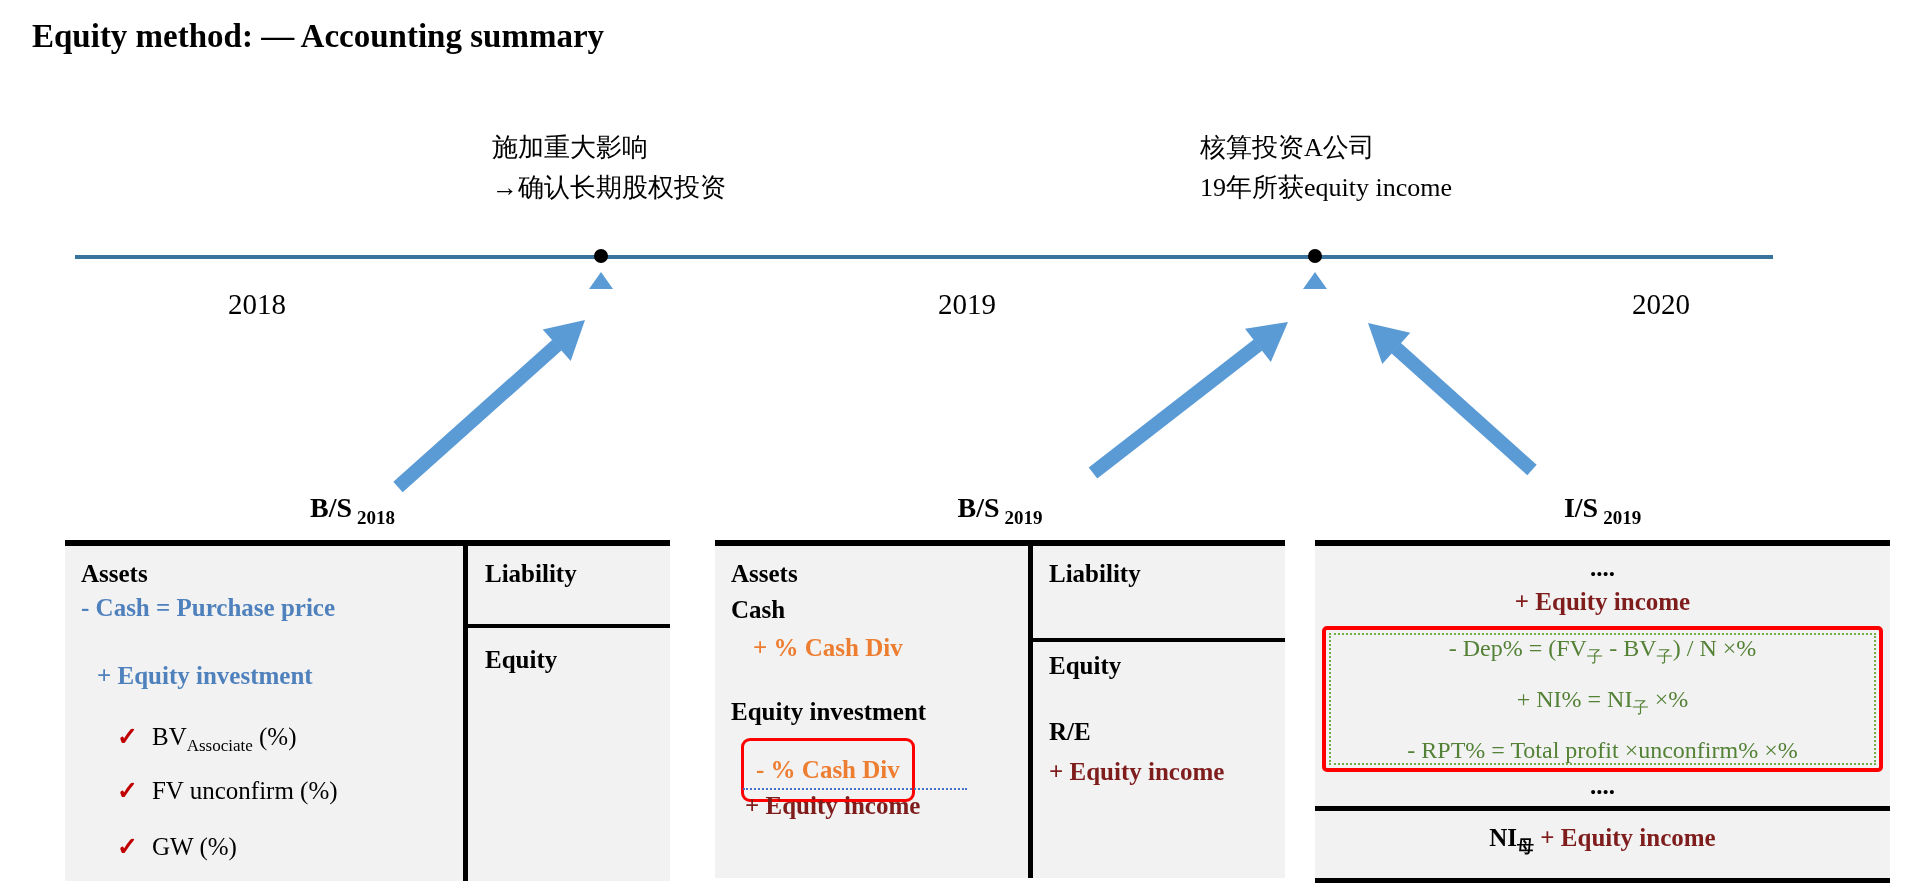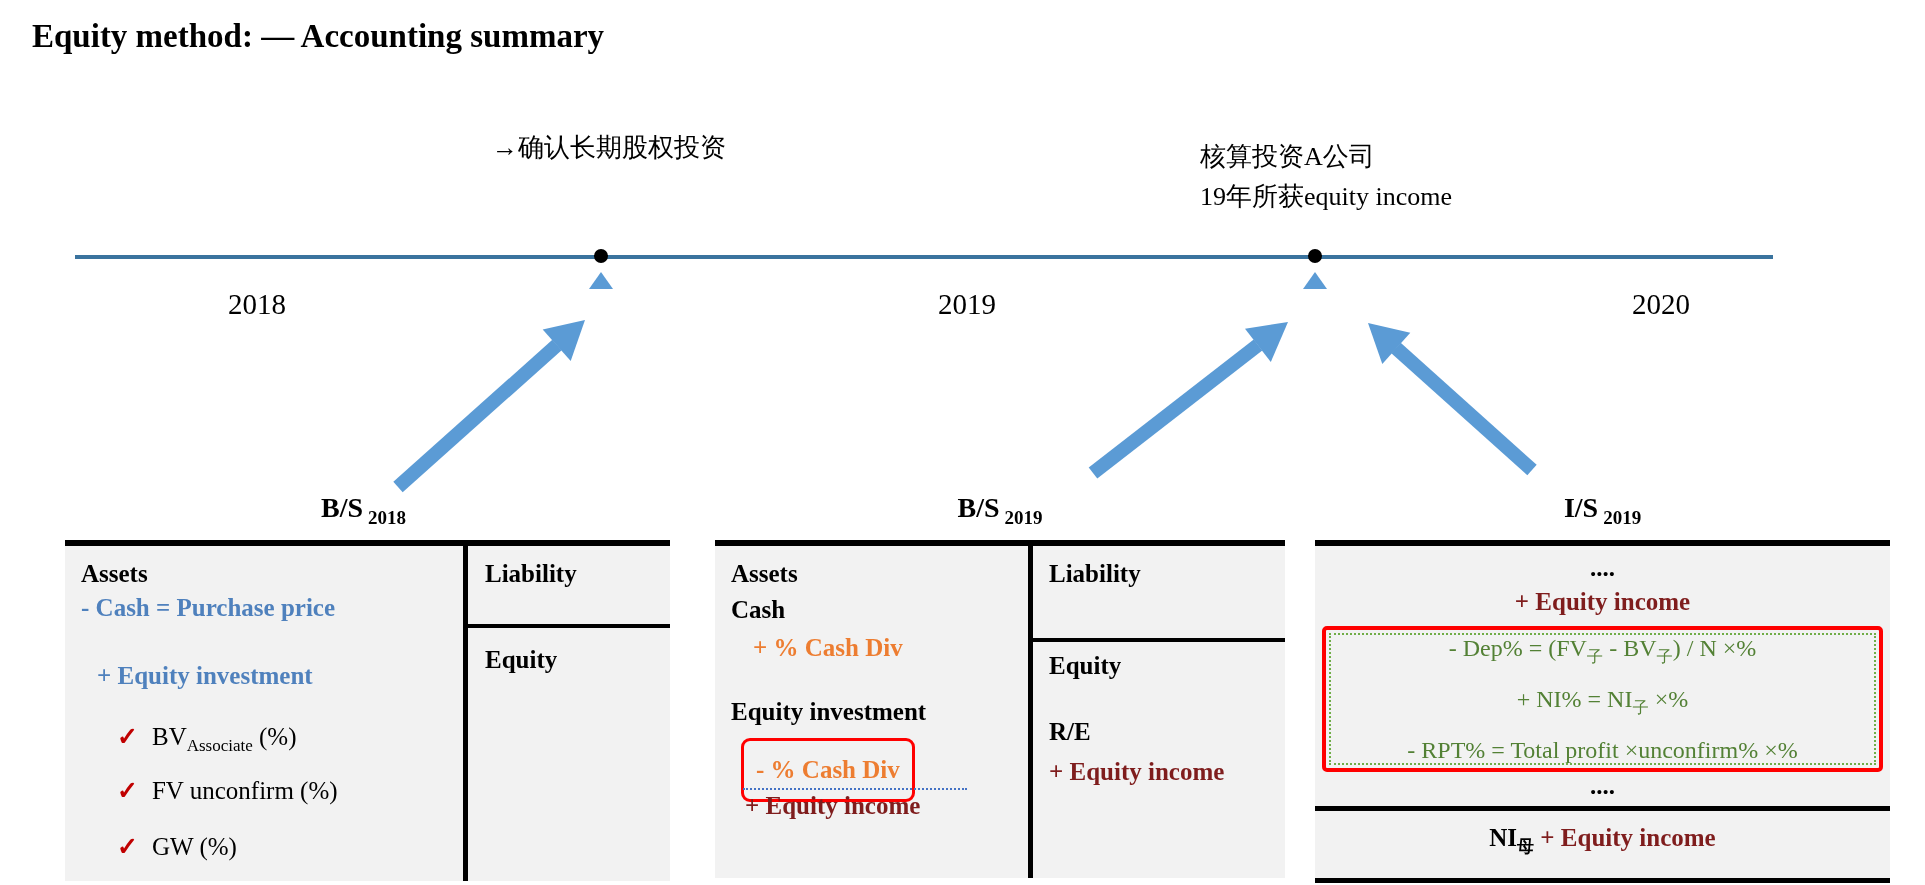--- a/index.html
+++ b/index.html
@@ -3,37 +3,37 @@
 <meta charset="utf-8">
 <style>
   html,body{margin:0;padding:0;background:#ffffff;}
   body{width:1925px;height:885px;font-family:"Liberation Serif","DejaVu Serif",serif;position:relative;overflow:hidden;}
   .slide{position:absolute;left:0;top:0;width:1560px;height:885px;}
 
   .title{position:absolute;left:32px;top:18px;font-size:33px;font-weight:bold;color:#000;white-space:nowrap;}
 
   .annotation{position:absolute;font-size:26px;line-height:40px;color:#000;white-space:nowrap;}
   #ann1{left:492px;top:128px;}
-  #ann2{left:1200px;top:137px;}
+  #ann2{left:1200px;top:128px;}
 
   .timeline-line{position:absolute;left:75px;top:255px;width:1698px;height:4px;background:#3a739e;}
   .timeline-dot{position:absolute;top:249px;width:14px;height:14px;border-radius:50%;background:#000;}
   #dot1{left:594px;} #dot2{left:1308px;}
   .timeline-triangle{position:absolute;top:272px;width:0;height:0;
     border-left:12px solid transparent;border-right:12px solid transparent;border-bottom:17px solid #5b9bd5;}
   #tri1{left:589px;} #tri2{left:1303px;}
 
   .year{position:absolute;top:288px;font-size:29px;color:#000;white-space:nowrap;}
   #year1{left:228px;} #year2{left:938px;} #year3{left:1632px;}
 
   .arrows{position:absolute;left:0;top:0;pointer-events:none;}
 
   .table-caption{position:absolute;top:492px;font-size:28px;font-weight:bold;text-align:center;color:#000;}
   .table-caption sub{font-size:19px;margin-left:5px;}
-  #cap-bs2018{left:61px;width:605px;}
+  #cap-bs2018{left:50px;width:605px;}
   #cap-bs2019{left:715px;width:570px;}
   #cap-is2019{left:1315px;width:575px;}
 
   .acct-table{position:absolute;top:540px;background:#f2f2f2;border-top:6px solid #000;}
   #table-bs2018{left:65px;width:605px;height:335px;}
   #table-bs2019{left:715px;width:570px;height:332px;}
   #table-is2019{left:1315px;width:575px;height:332px;border-bottom:5px solid #000;}
 
   .vdiv{position:absolute;top:0;bottom:0;width:5px;background:#000;}
   .hdiv{position:absolute;height:4px;background:#000;}
@@ -58,20 +58,21 @@
   .bottom-rule{position:absolute;left:0;right:0;top:260px;height:5px;background:#000;}
 </style>
 </head>
 <body>
 
 <div class="slide">
 
   <div class="title">Equity method: — Accounting summary</div>
 
   <div class="annotation" id="ann1">
+    <div>施加重大影响</div>
     <div>→确认长期股权投资</div>
   </div>
   <div class="annotation" id="ann2">
     <div>核算投资A公司</div>
     <div>19年所获equity income</div>
   </div>
 
   <div class="timeline-line"></div>
   <div class="timeline-dot" id="dot1"></div>
   <div class="timeline-dot" id="dot2"></div>

